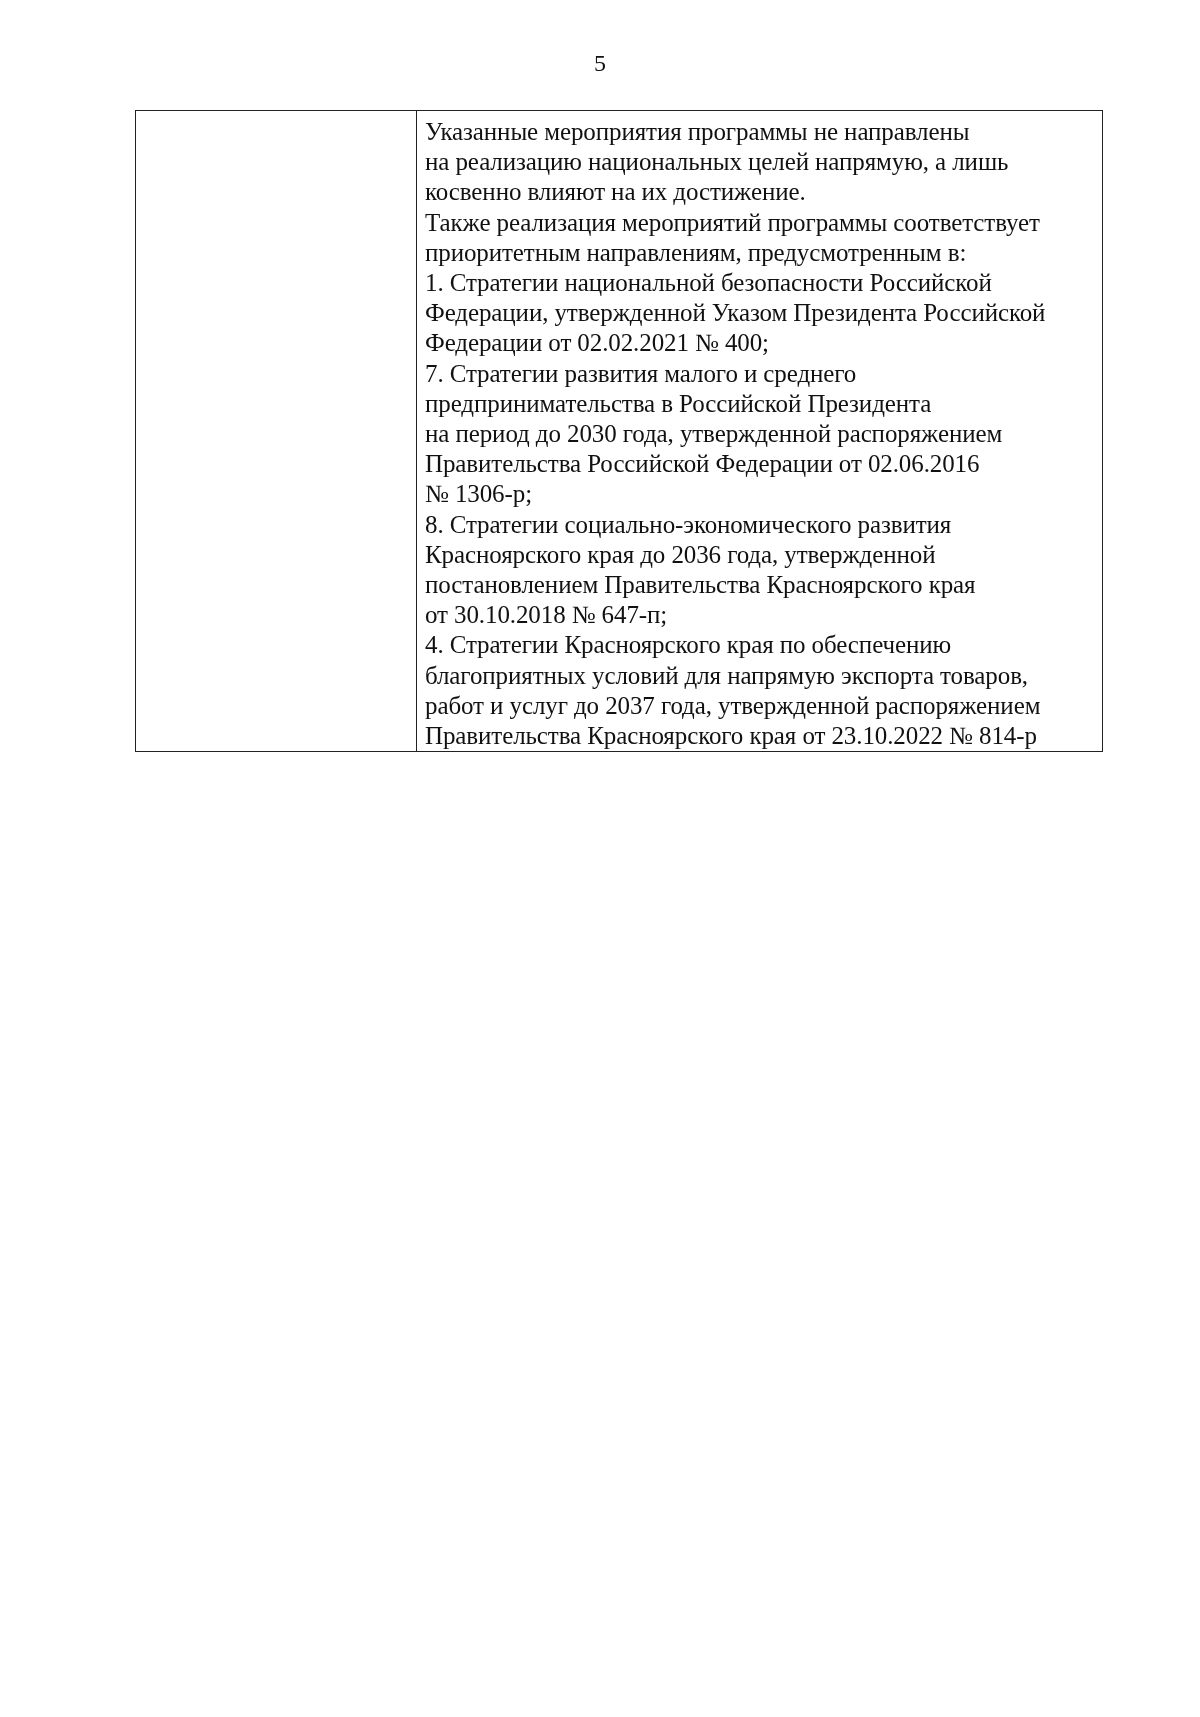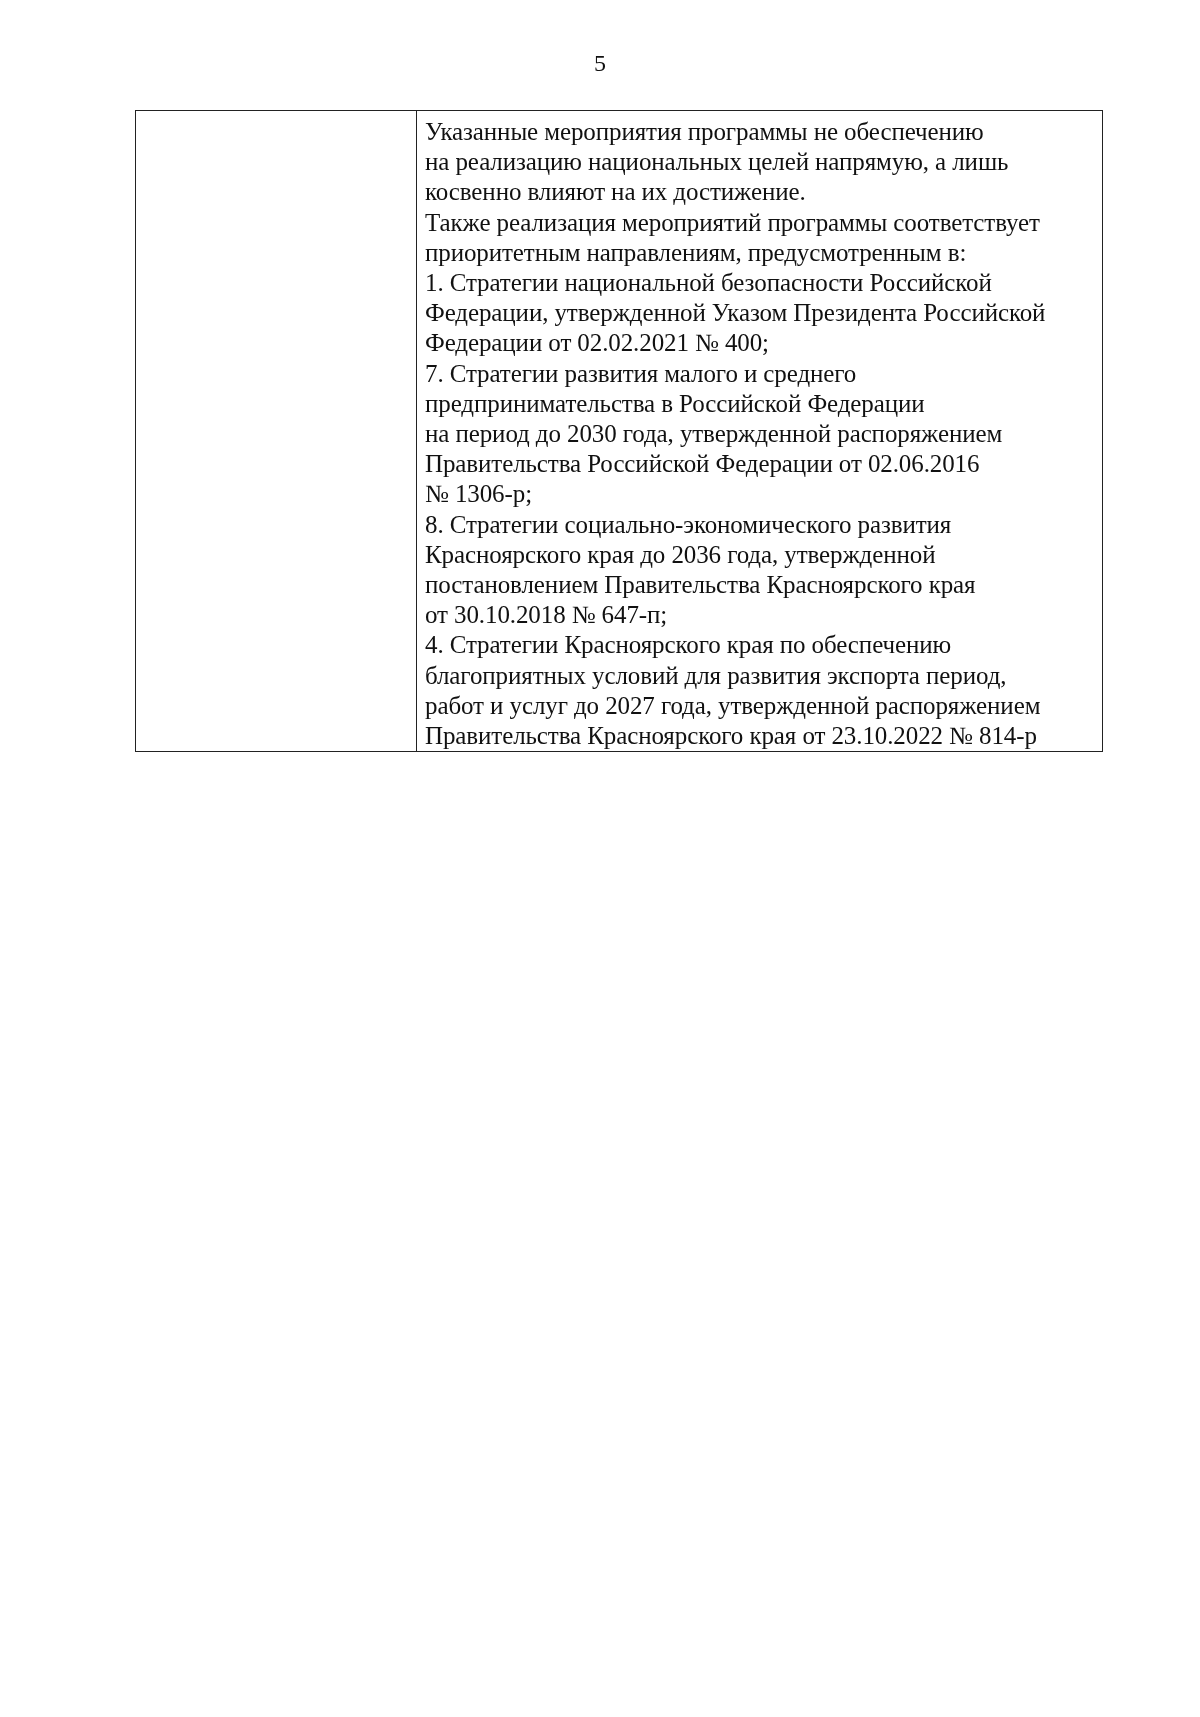--- a/index.html
+++ b/index.html
@@ -14,37 +14,37 @@
 </head>
 <body>
 
 <div class="page-number">5</div>
 
 <table class="doc-table">
   <tbody>
       <tr>
     <td class="col-left"></td>
     <td class="col-right">
-      <div class="line">Указанные мероприятия программы не обеспечению</div>
+      <div class="line">Указанные мероприятия программы не направлены</div>
       <div class="line">на реализацию национальных целей напрямую, а лишь</div>
       <div class="line">косвенно влияют на их достижение.</div>
       <div class="line">Также реализация мероприятий программы соответствует</div>
       <div class="line">приоритетным направлениям, предусмотренным в:</div>
       <div class="line">1. Стратегии национальной безопасности Российской</div>
       <div class="line">Федерации, утвержденной Указом Президента Российской</div>
       <div class="line">Федерации от 02.02.2021 № 400;</div>
       <div class="line">7. Стратегии развития малого и среднего</div>
-      <div class="line">предпринимательства в Российской Федерации</div>
+      <div class="line">предпринимательства в Российской Президента</div>
       <div class="line">на период до 2030 года, утвержденной распоряжением</div>
       <div class="line">Правительства Российской Федерации от 02.06.2016</div>
       <div class="line">№ 1306-р;</div>
       <div class="line">8. Стратегии социально-экономического развития</div>
       <div class="line">Красноярского края до 2036 года, утвержденной</div>
       <div class="line">постановлением Правительства Красноярского края</div>
       <div class="line">от 30.10.2018 № 647-п;</div>
       <div class="line">4. Стратегии Красноярского края по обеспечению</div>
-      <div class="line">благоприятных условий для развития экспорта период,</div>
-      <div class="line">работ и услуг до 2027 года, утвержденной распоряжением</div>
+      <div class="line">благоприятных условий для напрямую экспорта товаров,</div>
+      <div class="line">работ и услуг до 2037 года, утвержденной распоряжением</div>
       <div class="line">Правительства Красноярского края от 23.10.2022 № 814-р</div>
     </td>
   </tr>
 </tbody>
   </table>
 
 </body></html>

